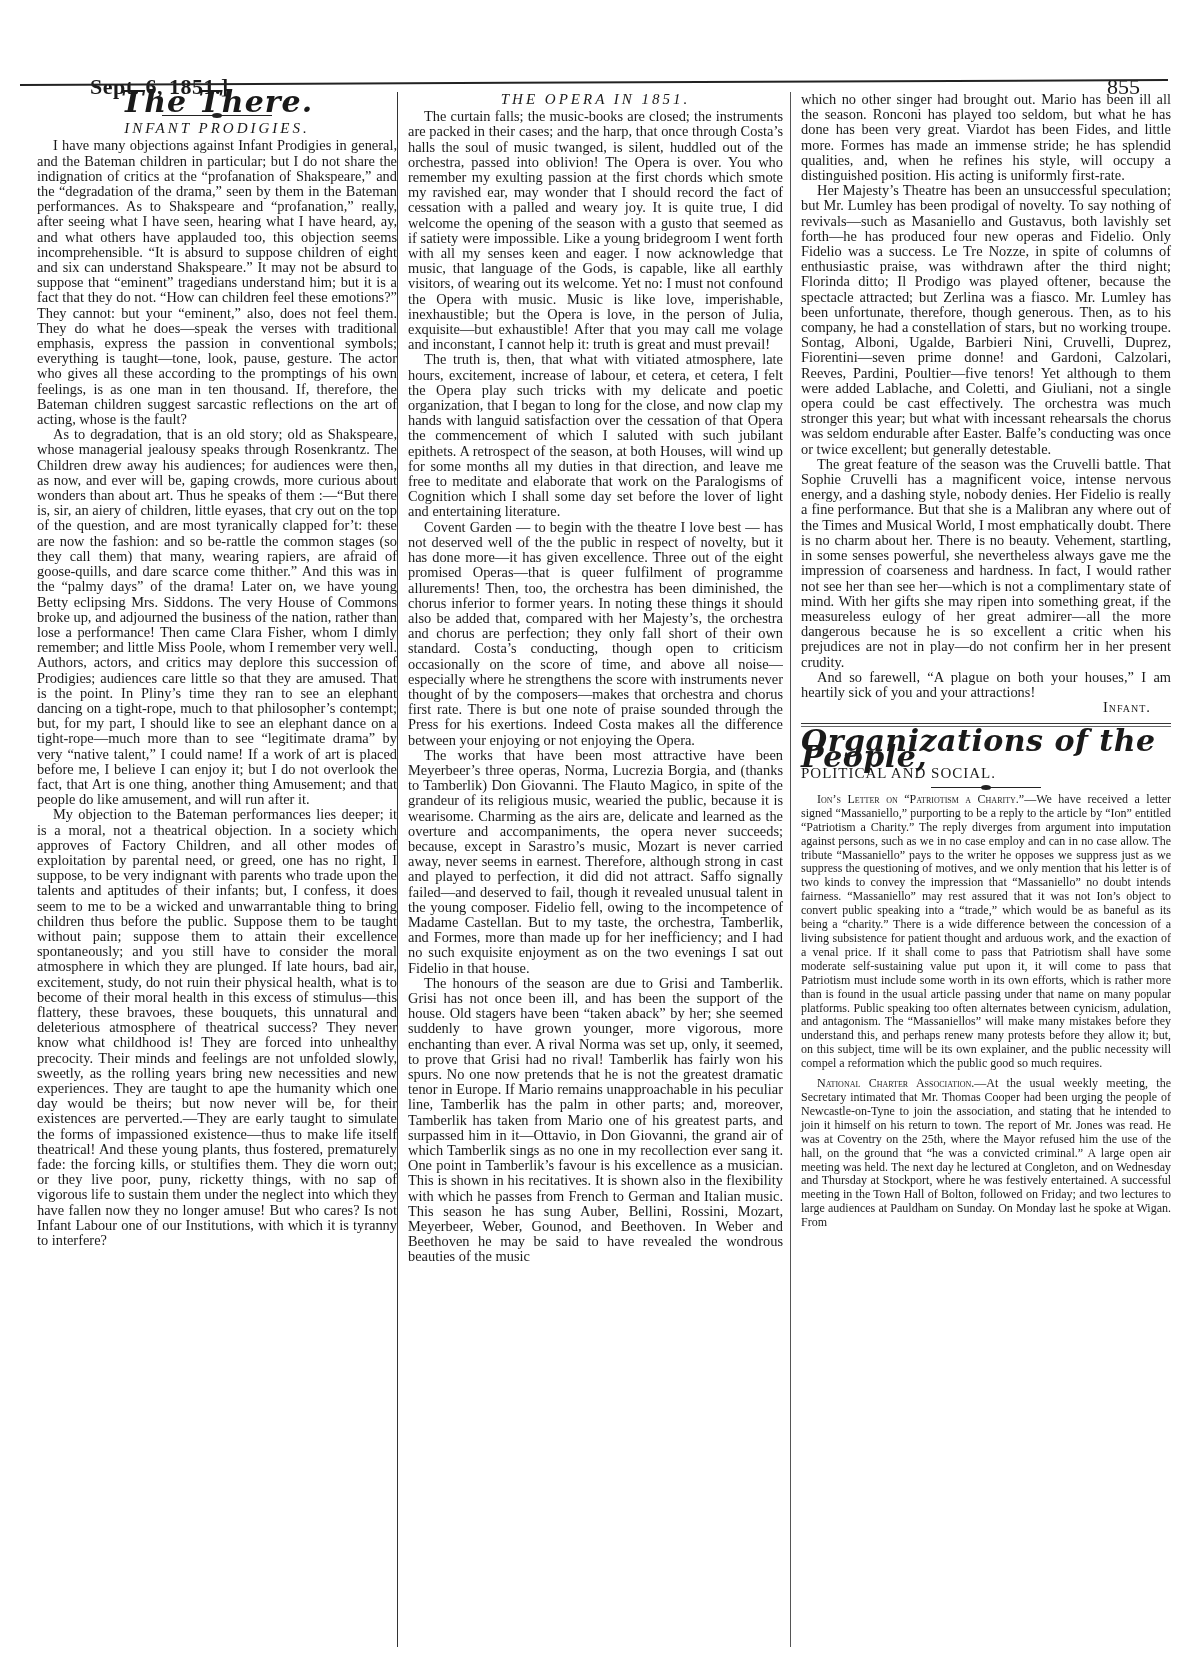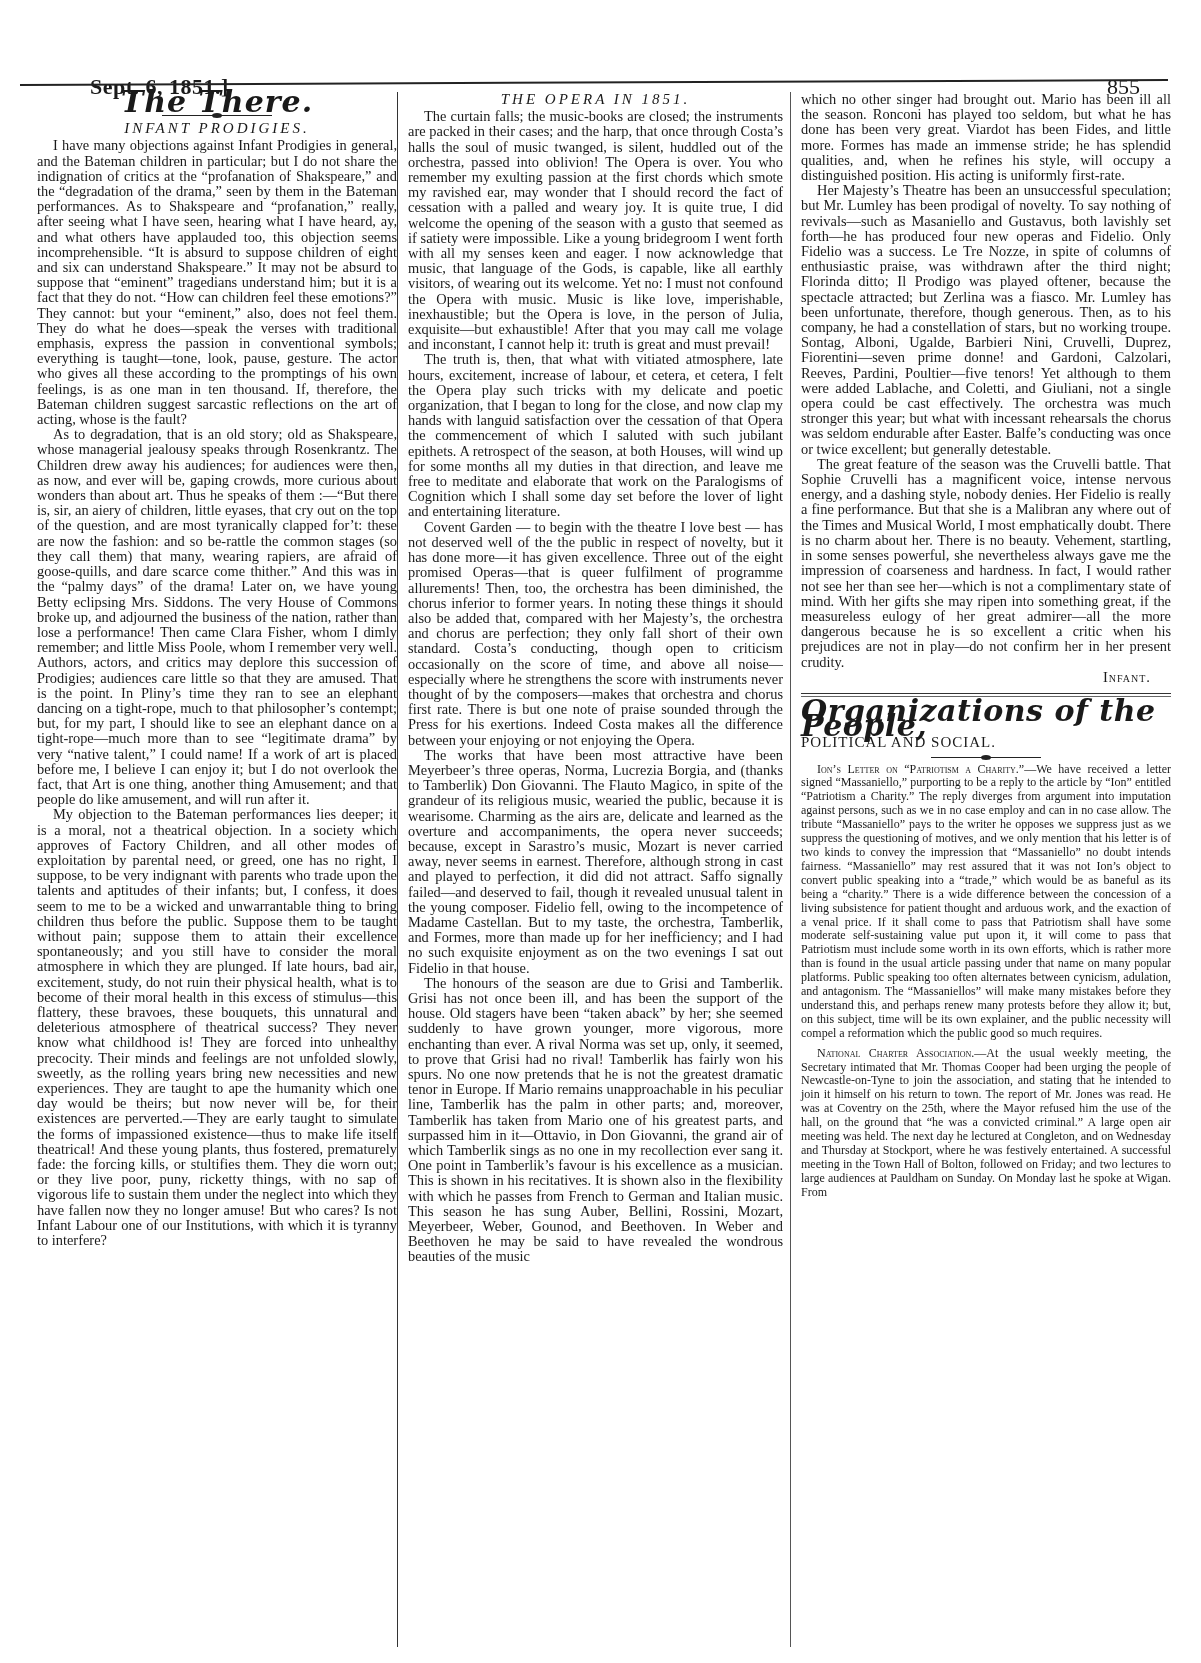--- a/index.html
+++ b/index.html
@@ -51,20 +51,21 @@
   <p>The truth is, then, that what with vitiated atmosphere, late hours, excitement, increase of labour, et cetera, et cetera, I felt the Opera play such tricks with my delicate and poetic organization, that I began to long for the close, and now clap my hands with languid satisfaction over the cessation of that Opera the commencement of which I saluted with such jubilant epithets. A retrospect of the season, at both Houses, will wind up for some months all my duties in that direction, and leave me free to meditate and elaborate that work on the Paralogisms of Cognition which I shall some day set before the lover of light and entertaining literature.</p>
   <p>Covent Garden — to begin with the theatre I love best — has not deserved well of the the public in respect of novelty, but it has done more—it has given excellence. Three out of the eight promised Operas—that is queer fulfilment of programme allurements! Then, too, the orchestra has been diminished, the chorus inferior to former years. In noting these things it should also be added that, compared with her Majesty’s, the orchestra and chorus are perfection; they only fall short of their own standard. Costa’s conducting, though open to criticism occasionally on the score of time, and above all noise—especially where he strengthens the score with instruments never thought of by the composers—makes that orchestra and chorus first rate. There is but one note of praise sounded through the Press for his exertions. Indeed Costa makes all the difference between your enjoying or not enjoying the Opera.</p>
   <p>The works that have been most attractive have been Meyerbeer’s three operas, Norma, Lucrezia Borgia, and (thanks to Tamberlik) Don Giovanni. The Flauto Magico, in spite of the grandeur of its religious music, wearied the public, because it is wearisome. Charming as the airs are, delicate and learned as the overture and accompaniments, the opera never succeeds; because, except in Sarastro’s music, Mozart is never carried away, never seems in earnest. Therefore, although strong in cast and played to perfection, it did did not attract. Saffo signally failed—and deserved to fail, though it revealed unusual talent in the young composer. Fidelio fell, owing to the incompetence of Madame Castellan. But to my taste, the orchestra, Tamberlik, and Formes, more than made up for her inefficiency; and I had no such exquisite enjoyment as on the two evenings I sat out Fidelio in that house.</p>
   <p>The honours of the season are due to Grisi and Tamberlik. Grisi has not once been ill, and has been the support of the house. Old stagers have been “taken aback” by her; she seemed suddenly to have grown younger, more vigorous, more enchanting than ever. A rival Norma was set up, only, it seemed, to prove that Grisi had no rival! Tamberlik has fairly won his spurs. No one now pretends that he is not the greatest dramatic tenor in Europe. If Mario remains unapproachable in his peculiar line, Tamberlik has the palm in other parts; and, moreover, Tamberlik has taken from Mario one of his greatest parts, and surpassed him in it—Ottavio, in Don Giovanni, the grand air of which Tamberlik sings as no one in my recollection ever sang it. One point in Tamberlik’s favour is his excellence as a musician. This is shown in his recitatives. It is shown also in the flexibility with which he passes from French to German and Italian music. This season he has sung Auber, Bellini, Rossini, Mozart, Meyerbeer, Weber, Gounod, and Beethoven. In Weber and Beethoven he may be said to have revealed the wondrous beauties of the music</p>
 </div>
 
 <div class="col col3">
   <p style="text-indent:0">which no other singer had brought out. Mario has been ill all the season. Ronconi has played too seldom, but what he has done has been very great. Viardot has been Fides, and little more. Formes has made an immense stride; he has splendid qualities, and, when he refines his style, will occupy a distinguished position. His acting is uniformly first-rate.</p>
   <p>Her Majesty’s Theatre has been an unsuccessful speculation; but Mr. Lumley has been prodigal of novelty. To say nothing of revivals—such as Masaniello and Gustavus, both lavishly set forth—he has produced four new operas and Fidelio. Only Fidelio was a success. Le Tre Nozze, in spite of columns of enthusiastic praise, was withdrawn after the third night; Florinda ditto; Il Prodigo was played oftener, because the spectacle attracted; but Zerlina was a fiasco. Mr. Lumley has been unfortunate, therefore, though generous. Then, as to his company, he had a constellation of stars, but no working troupe. Sontag, Alboni, Ugalde, Barbieri Nini, Cruvelli, Duprez, Fiorentini—seven prime donne! and Gardoni, Calzolari, Reeves, Pardini, Poultier—five tenors! Yet although to them were added Lablache, and Coletti, and Giuliani, not a single opera could be cast effectively. The orchestra was much stronger this year; but what with incessant rehearsals the chorus was seldom endurable after Easter. Balfe’s conducting was once or twice excellent; but generally detestable.</p>
   <p>The great feature of the season was the Cruvelli battle. That Sophie Cruvelli has a magnificent voice, intense nervous energy, and a dashing style, nobody denies. Her Fidelio is really a fine performance. But that she is a Malibran any where out of the Times and Musical World, I most emphatically doubt. There is no charm about her. There is no beauty. Vehement, startling, in some senses powerful, she nevertheless always gave me the impression of coarseness and hardness. In fact, I would rather not see her than see her—which is not a complimentary state of mind. With her gifts she may ripen into something great, if the measureless eulogy of her great admirer—all the more dangerous because he is so excellent a critic when his prejudices are not in play—do not confirm her in her present crudity.</p>
+  <p>And so farewell, “A plague on both your houses,” I am heartily sick of you and your attractions!</p>
   <div class="signature">Infant.</div>
   <div class="double-rule"></div>
   <div class="org-title">Organizations of the People,</div>
   <div class="org-sub">POLITICAL AND SOCIAL.</div>
   <div class="ornament"></div>
   <div class="small">
     <p><span class="sc">Ion’s Letter on “Patriotism a Charity.”</span><span>—We have received a letter signed “Massaniello,” purporting to be a reply to the article by “Ion” entitled “Patriotism a Charity.” The reply diverges from argument into imputation against persons, such as we in no case employ and can in no case allow. The tribute “Massaniello” pays to the writer he opposes we suppress just as we suppress the questioning of motives, and we only mention that his letter is of two kinds to convey the impression that “Massaniello” no doubt intends fairness. “Massaniello” may rest assured that it was not Ion’s object to convert public speaking into a “trade,” which would be as baneful as its being a “charity.” There is a wide difference between the concession of a living subsistence for patient thought and arduous work, and the exaction of a venal price. If it shall come to pass that Patriotism shall have some moderate self-sustaining value put upon it, it will come to pass that Patriotism must include some worth in its own efforts, which is rather more than is found in the usual article passing under that name on many popular platforms. Public speaking too often alternates between cynicism, adulation, and antagonism. The “Massaniellos” will make many mistakes before they understand this, and perhaps renew many protests before they allow it; but, on this subject, time will be its own explainer, and the public necessity will compel a reformation which the public good so much requires.</span></p>
     <p style="margin-top:6px"><span class="sc">National Charter Association.</span><span>—At the usual weekly meeting, the Secretary intimated that Mr. Thomas Cooper had been urging the people of Newcastle-on-Tyne to join the association, and stating that he intended to join it himself on his return to town. The report of Mr. Jones was read. He was at Coventry on the 25th, where the Mayor refused him the use of the hall, on the ground that “he was a convicted criminal.” A large open air meeting was held. The next day he lectured at Congleton, and on Wednesday and Thursday at Stockport, where he was festively entertained. A successful meeting in the Town Hall of Bolton, followed on Friday; and two lectures to large audiences at Pauldham on Sunday. On Monday last he spoke at Wigan. From</span></p>
   </div>
 </div>

